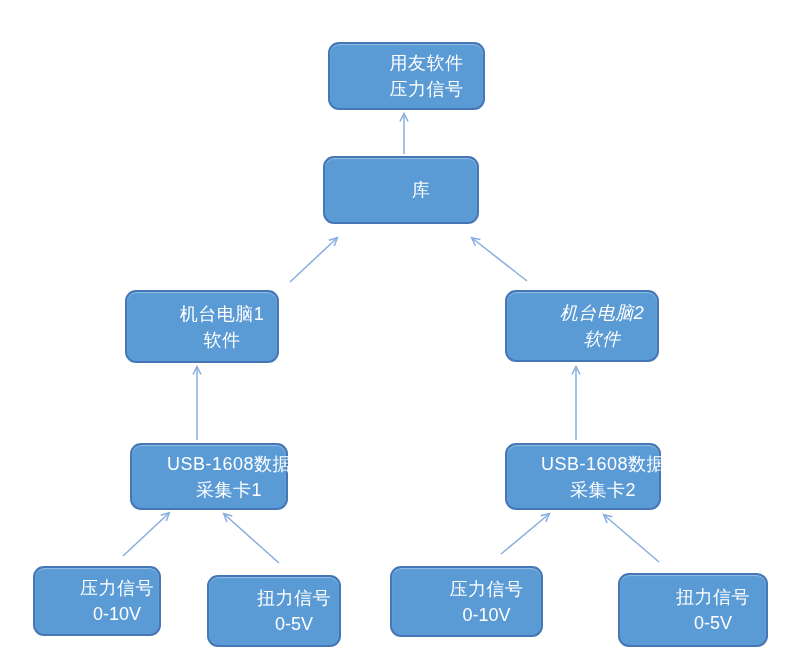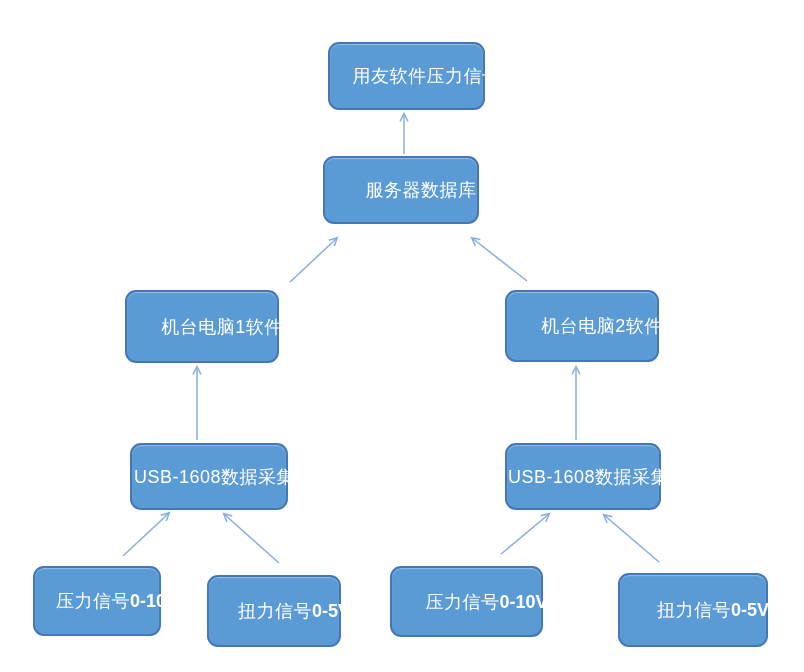--- a/index.html
+++ b/index.html
@@ -21,32 +21,32 @@
     pointer-events: none;
   }
   .node {
     position: absolute;
     box-sizing: border-box;
     border: 2px solid #4576B5;
     border-radius: 11px;
     background: #5B9BD5;
     color: #ffffff;
     display: flex;
-    flex-direction: row;
+    flex-direction: column;
     align-items: center;
     justify-content: center;
     text-align: center;
     font-size: 18px;
     line-height: 26px;
     box-shadow: inset 0 1px 1px rgba(255,255,255,0.35);
     letter-spacing: 0.5px;
     padding-left: 40px;
   }
   .node .line { display: block; white-space: nowrap; }
-  .node .line.ascii { font-weight: bold; letter-spacing: 0; }
+  .node .line.ascii { font-weight: normal; letter-spacing: 0; }
 </style>
 </head>
 <body>
 
 <div class="canvas">
   <svg id="edges" viewBox="0 0 804 672" xmlns="http://www.w3.org/2000/svg">
       <defs>
         <marker id="arrowhead" viewBox="0 0 12 12" refX="9.5" refY="6" markerWidth="12" markerHeight="12" markerUnits="userSpaceOnUse" orient="auto">
           <path d="M2,2 L10,6 L2,10" fill="none" stroke="#87AEDF" stroke-width="1.5"></path>
         </marker>
@@ -60,28 +60,27 @@
       <line x1="279" y1="563" x2="224" y2="514" stroke="#87AEDF" stroke-width="1.5" marker-end="url(#arrowhead)"></line>
       <line x1="501" y1="554" x2="549" y2="514" stroke="#87AEDF" stroke-width="1.5" marker-end="url(#arrowhead)"></line>
       <line x1="659" y1="562" x2="604" y2="515" stroke="#87AEDF" stroke-width="1.5" marker-end="url(#arrowhead)"></line>
     </svg>
   <div id="nodes">
       <div class="node" style="left: 328px; top: 42px; width: 157px; height: 68px; background: rgb(91, 155, 213); border-color: rgb(69, 118, 181); color: rgb(255, 255, 255);">
         <span class="line">用友软件</span>
         <span class="line">压力信号</span>
       </div>
       <div class="node" style="left: 323px; top: 156px; width: 156px; height: 68px; background: rgb(91, 155, 213); border-color: rgb(69, 118, 181); color: rgb(255, 255, 255);">
-        <span class="line">服务器数据</span>
         <span class="line">库</span>
       </div>
       <div class="node" style="left: 125px; top: 290px; width: 154px; height: 73px; background: rgb(91, 155, 213); border-color: rgb(69, 118, 181); color: rgb(255, 255, 255);">
         <span class="line">机台电脑1</span>
         <span class="line">软件</span>
       </div>
-      <div class="node" style="left: 505px; top: 290px; width: 154px; height: 72px; background: rgb(91, 155, 213); border-color: rgb(69, 118, 181); color: rgb(255, 255, 255);">
+      <div class="node" style="left: 505px; top: 290px; width: 154px; height: 72px; background: rgb(91, 155, 213); border-color: rgb(69, 118, 181); color: rgb(255, 255, 255); font-style: italic;">
         <span class="line">机台电脑2</span>
         <span class="line">软件</span>
       </div>
       <div class="node" style="left: 130px; top: 443px; width: 158px; height: 67px; background: rgb(91, 155, 213); border-color: rgb(69, 118, 181); color: rgb(255, 255, 255);">
         <span class="line">USB-1608数据</span>
         <span class="line">采集卡1</span>
       </div>
       <div class="node" style="left: 505px; top: 443px; width: 156px; height: 67px; background: rgb(91, 155, 213); border-color: rgb(69, 118, 181); color: rgb(255, 255, 255);">
         <span class="line">USB-1608数据</span>
         <span class="line">采集卡2</span>

